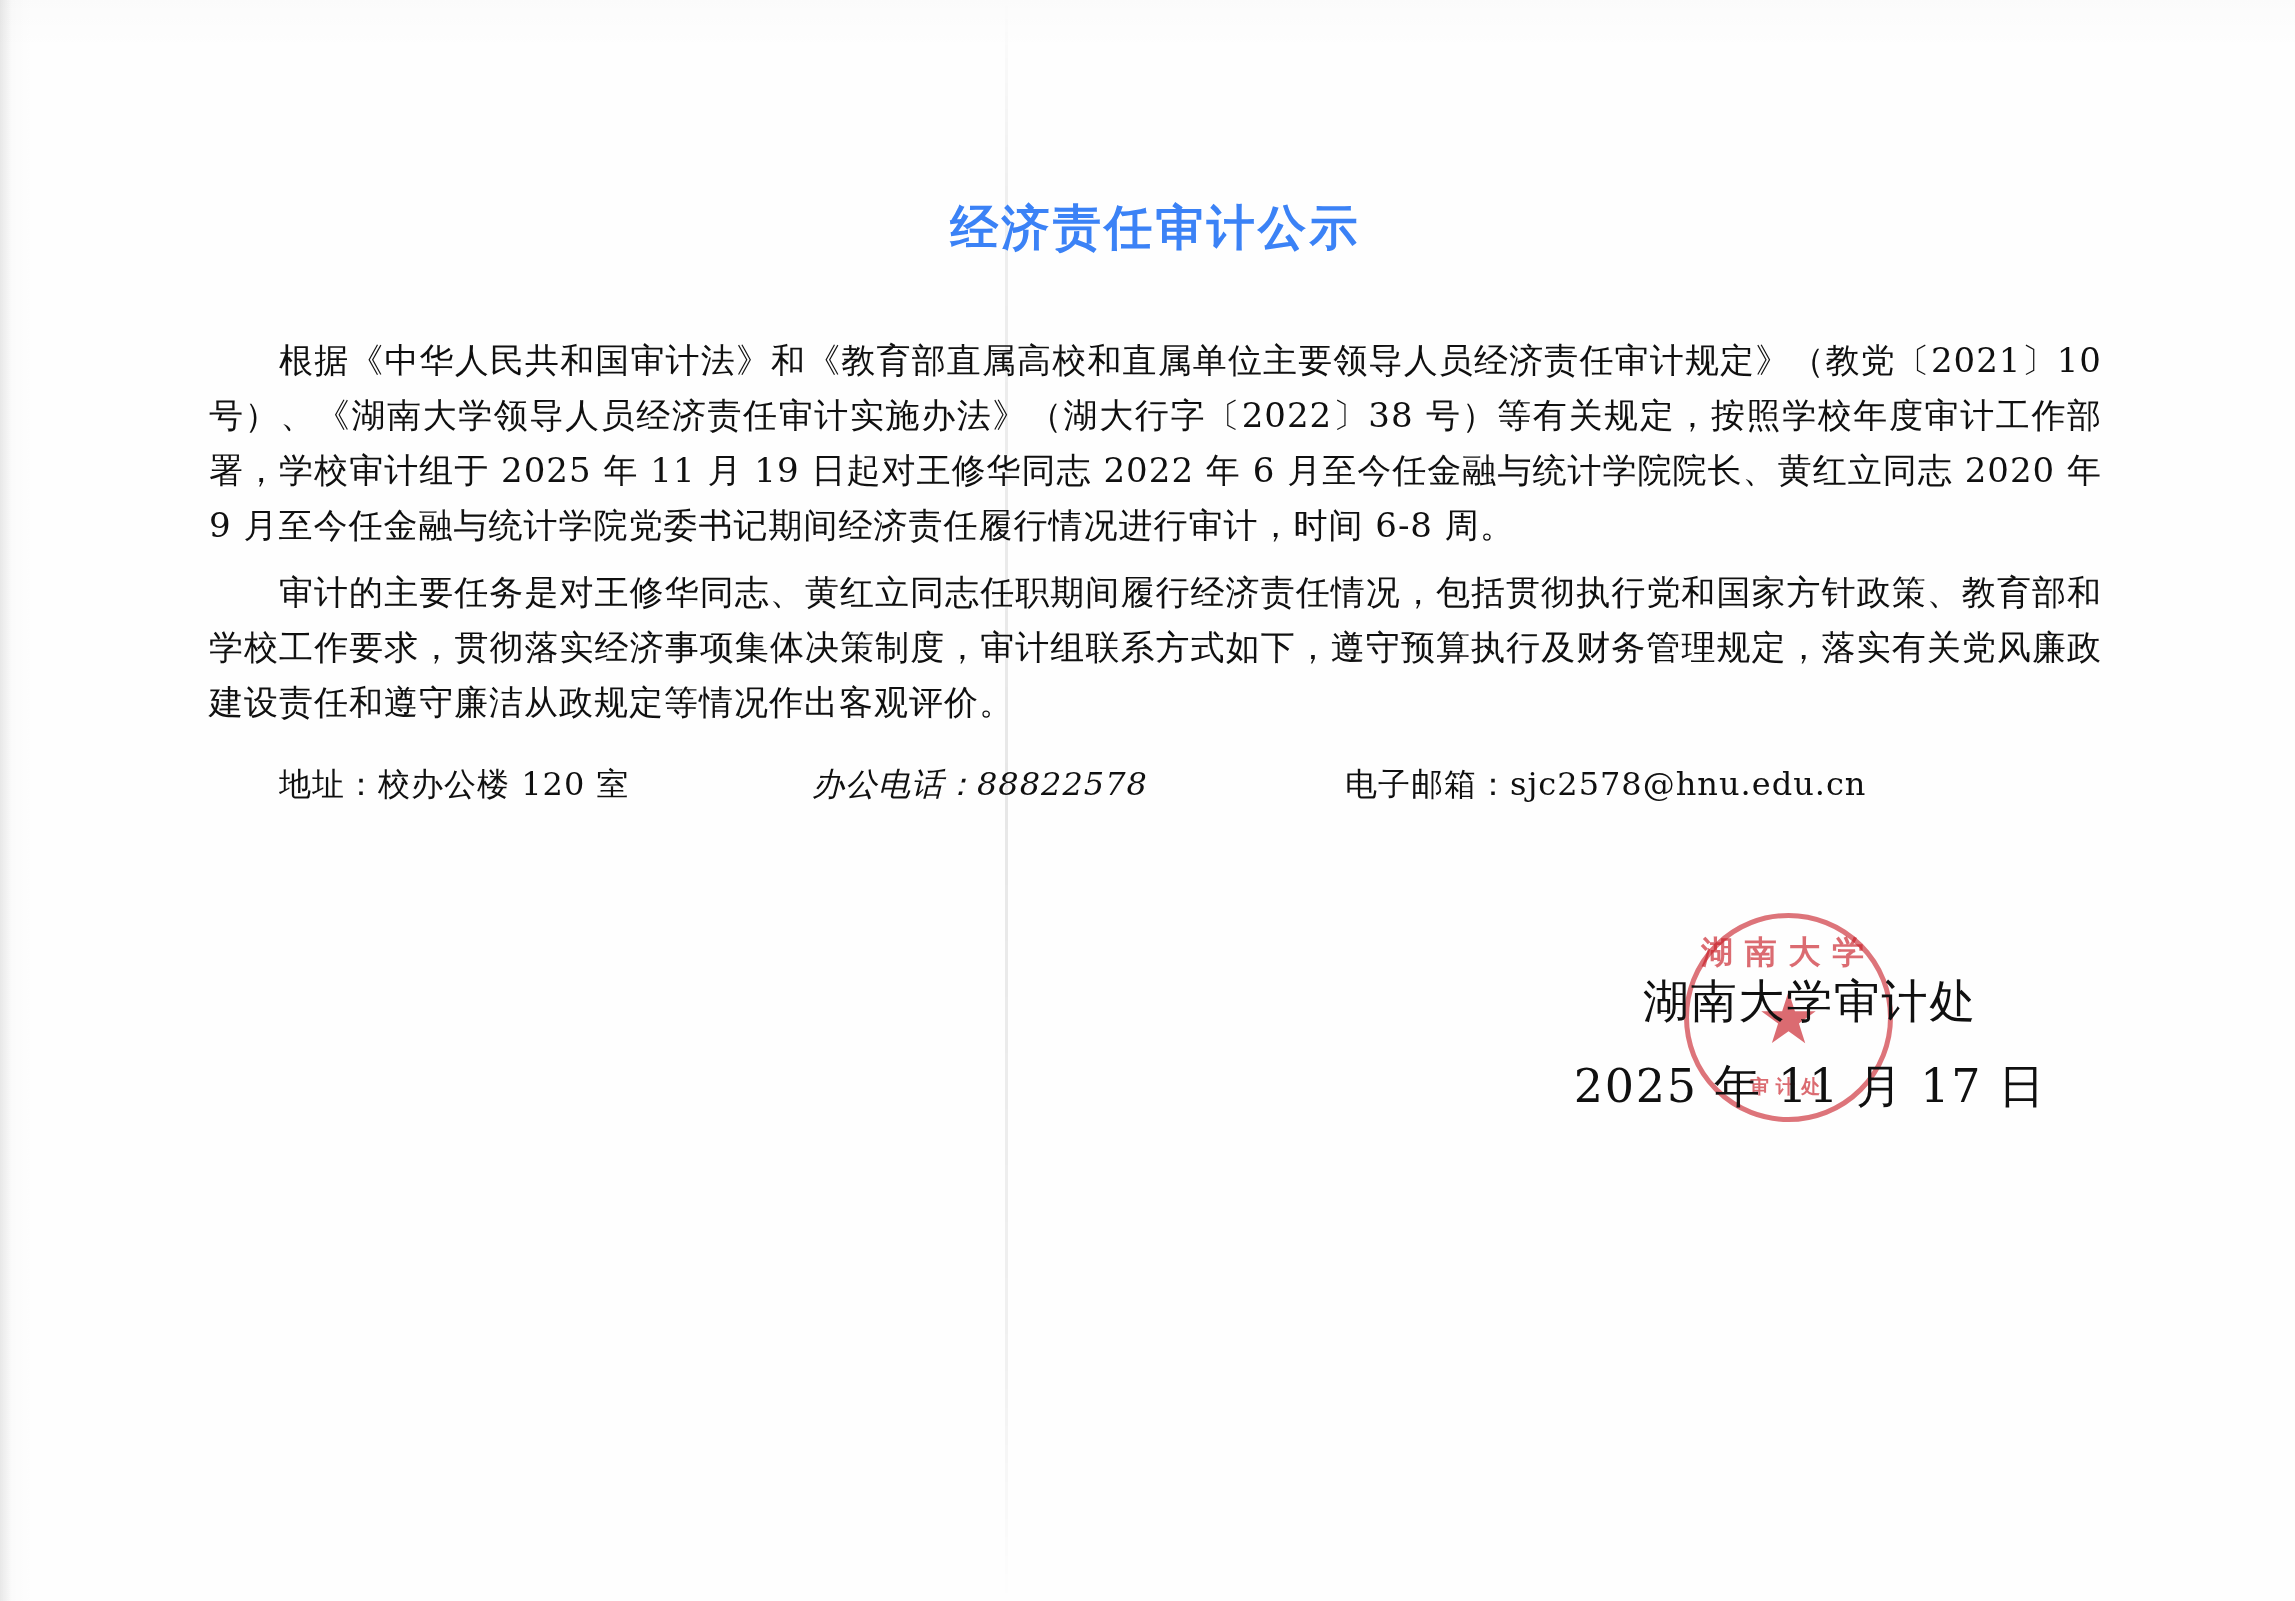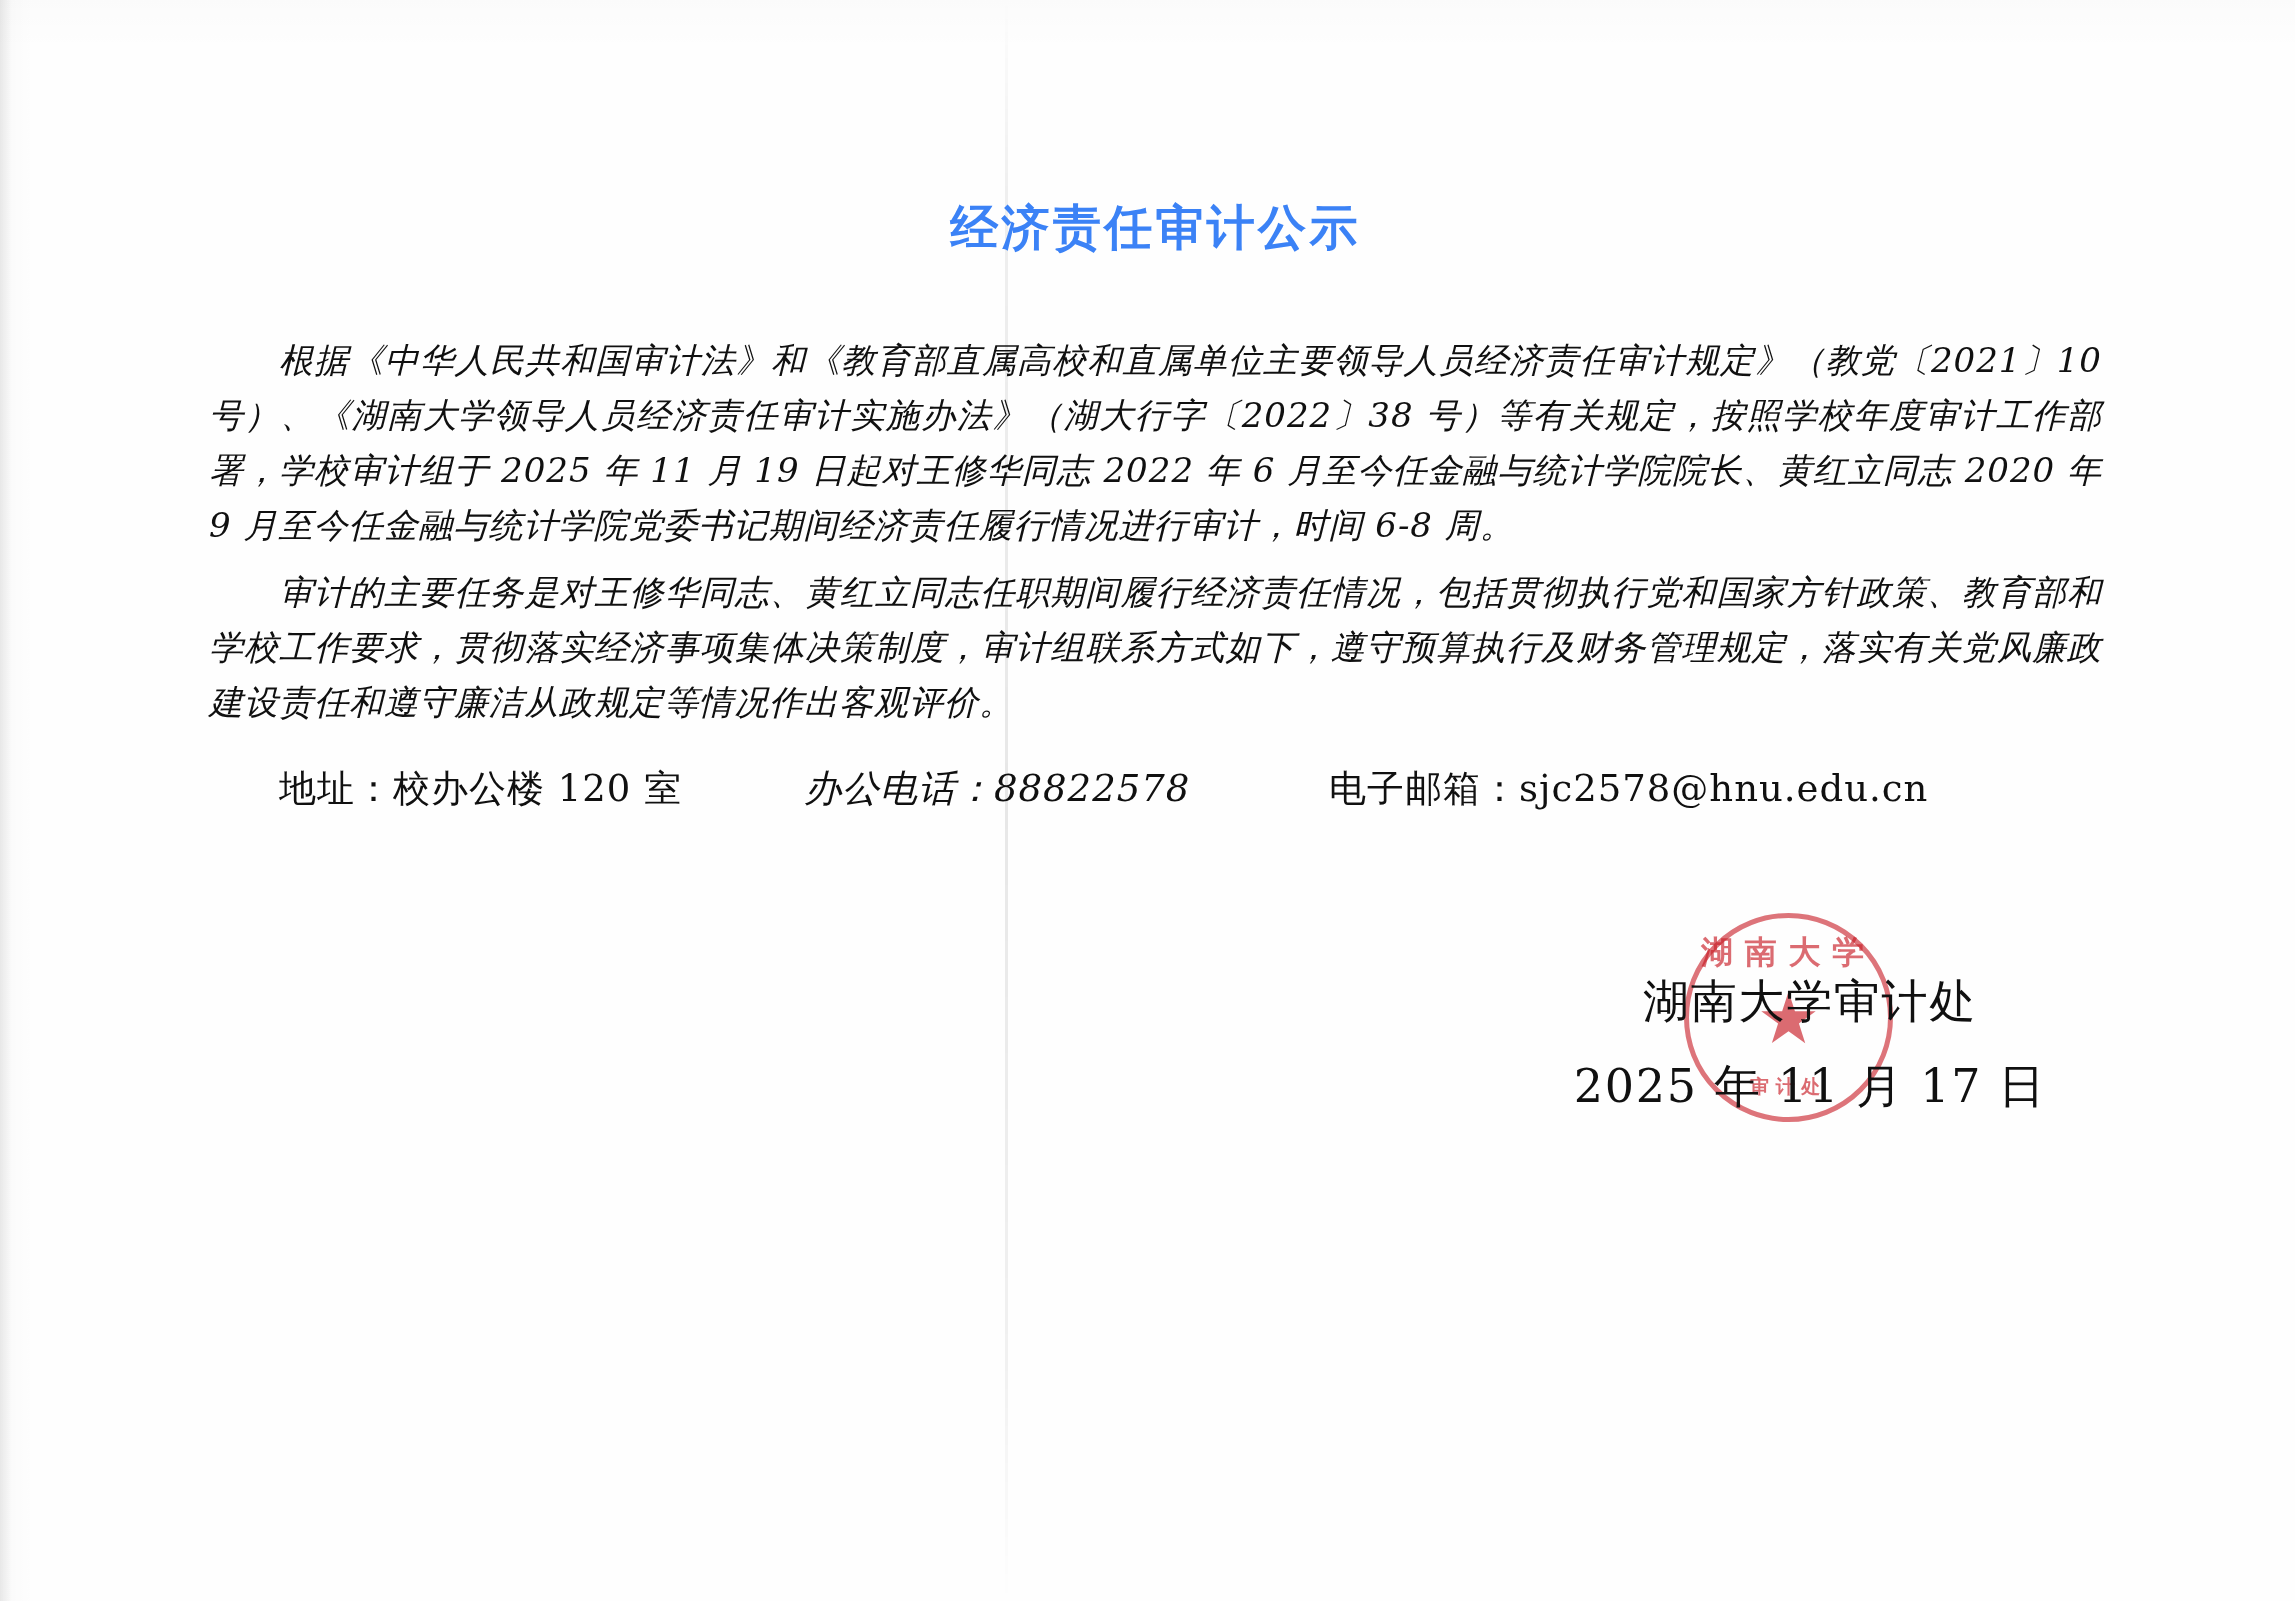--- a/index.html
+++ b/index.html
@@ -68,33 +68,32 @@
     font-size: 34px;
     line-height: 1.62;
     text-align: justify;
     text-justify: inter-ideograph;
     letter-spacing: 1px;
   }
 
   p.para {
     margin: 12px 0 10px 0;
     text-indent: 70px;
-    font-style: italic;
   }
 
   p.para.tight {
     margin-bottom: 3.3px;
   }
 
   .contact-line {
     margin-top: 28px;
-    font-size: 37px;
+    font-size: 32px;
     letter-spacing: 1px;
     display: flex;
-    gap: 8px;
+    gap: 16px;
     padding-left: 70px;
   }
   .contact-line .c1 { width: 517px; }
   .contact-line .c2 { width: 517px; font-style: italic; }
   .contact-line .c3 { flex: 1; }
 
   .signature {
     position: absolute;
     right: 25px;
     top: 959px;

